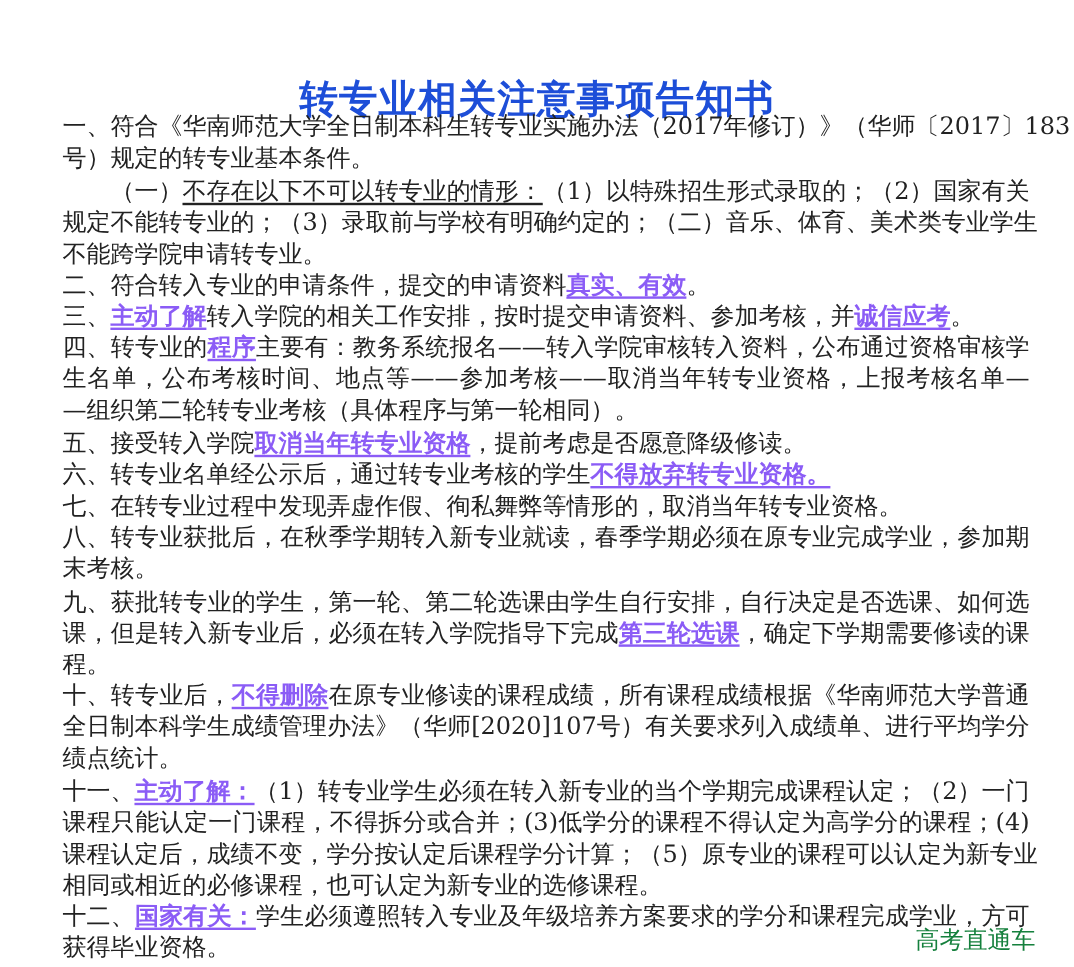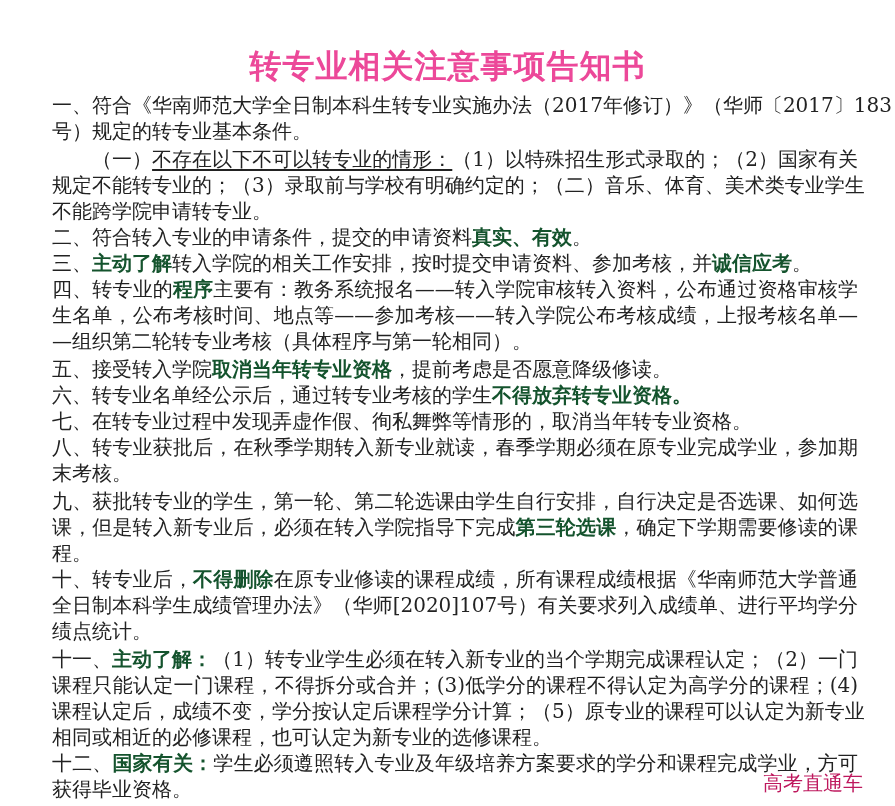--- a/index.html
+++ b/index.html
@@ -1,42 +1,42 @@
 <!DOCTYPE html>
 <html><head>
 <meta charset="utf-8">
 <style>
   html, body { margin: 0; padding: 0; background: #ffffff; }
   body { width: 895px; height: 806px; position: relative; overflow: hidden;
          font-family: "DejaVu Serif", "Liberation Serif", serif; color: #1a1a1a; }
-  .title { position: absolute; left: 0; width: 895px; top: 46px; text-align: center;
-           font-size: 32px; font-weight: bold; letter-spacing: 1px; color: #ec4899; line-height: 40px; }
+  .title { position: absolute; left: 0; width: 895px; top: 62px; text-align: center;
+           font-size: 32px; font-weight: bold; letter-spacing: 1px; color: #1d4ed8; line-height: 40px; }
   .line { position: absolute; left: 52px; width: 806px; height: 26px; line-height: 26px;
           font-size: 20px; white-space: nowrap; text-align: justify; text-align-last: justify;
           color: #222; }
   .line.last { text-align-last: left; }
-  .b { font-weight: bold; text-underline-offset: 3px; color: #14532d; }
+  .b { font-weight: bold; text-decoration: underline; text-underline-offset: 3px; color: #8b5cf6; }
   .u { text-decoration: underline; text-underline-offset: 3px; }
-  .watermark { position: absolute; left: 763px; top: 770px; font-size: 20px; color: #be185d;
+  .watermark { position: absolute; left: 763px; top: 770px; font-size: 20px; color: #15803d;
                font-family: "DejaVu Sans", "Liberation Sans", sans-serif; letter-spacing: 0px; }
 </style>
 </head>
 <body>
 
 <div class="title">转专业相关注意事项告知书</div>
 
 <div class="line" style="top:92px"><span>一、符合《华南师范大学全日制本科生转专业实施办法（2017年修订）》（华师〔2017〕183</span></div>
 <div class="line last" style="top:118px"><span>号）规定的转专业基本条件。</span></div>
 <div class="line" style="top:146px"><span>　　（一）</span><span class="u">不存在以下不可以转专业的情形：</span><span>（1）以特殊招生形式录取的；（2）国家有关</span></div>
 <div class="line" style="top:172px"><span>规定不能转专业的；（3）录取前与学校有明确约定的；（二）音乐、体育、美术类专业学生</span></div>
 <div class="line last" style="top:198px"><span>不能跨学院申请转专业。</span></div>
 <div class="line last" style="top:224px"><span>二、符合转入专业的申请条件，提交的申请资料</span><span class="b">真实、有效</span><span>。</span></div>
 <div class="line last" style="top:250px"><span>三、</span><span class="b">主动了解</span><span>转入学院的相关工作安排，按时提交申请资料、参加考核，并</span><span class="b">诚信应考</span><span>。</span></div>
 <div class="line" style="top:276px"><span>四、转专业的</span><span class="b">程序</span><span>主要有：教务系统报名——转入学院审核转入资料，公布通过资格审核学</span></div>
-<div class="line" style="top:302px"><span>生名单，公布考核时间、地点等——参加考核——转入学院公布考核成绩，上报考核名单—</span></div>
+<div class="line" style="top:302px"><span>生名单，公布考核时间、地点等——参加考核——取消当年转专业资格，上报考核名单—</span></div>
 <div class="line last" style="top:328px"><span>—组织第二轮转专业考核（具体程序与第一轮相同）。</span></div>
 <div class="line last" style="top:356px"><span>五、接受转入学院</span><span class="b">取消当年转专业资格</span><span>，提前考虑是否愿意降级修读。</span></div>
 <div class="line last" style="top:382px"><span>六、转专业名单经公示后，通过转专业考核的学生</span><span class="b">不得放弃转专业资格。</span></div>
 <div class="line last" style="top:408px"><span>七、在转专业过程中发现弄虚作假、徇私舞弊等情形的，取消当年转专业资格。</span></div>
 <div class="line" style="top:434px"><span>八、转专业获批后，在秋季学期转入新专业就读，春季学期必须在原专业完成学业，参加期</span></div>
 <div class="line last" style="top:460px"><span>末考核。</span></div>
 <div class="line" style="top:488px"><span>九、获批转专业的学生，第一轮、第二轮选课由学生自行安排，自行决定是否选课、如何选</span></div>
 <div class="line" style="top:514px"><span>课，但是转入新专业后，必须在转入学院指导下完成</span><span class="b">第三轮选课</span><span>，确定下学期需要修读的课</span></div>
 <div class="line last" style="top:540px"><span>程。</span></div>
 <div class="line" style="top:566px"><span>十、转专业后，</span><span class="b">不得删除</span><span>在原专业修读的课程成绩，所有课程成绩根据《华南师范大学普通</span></div>

